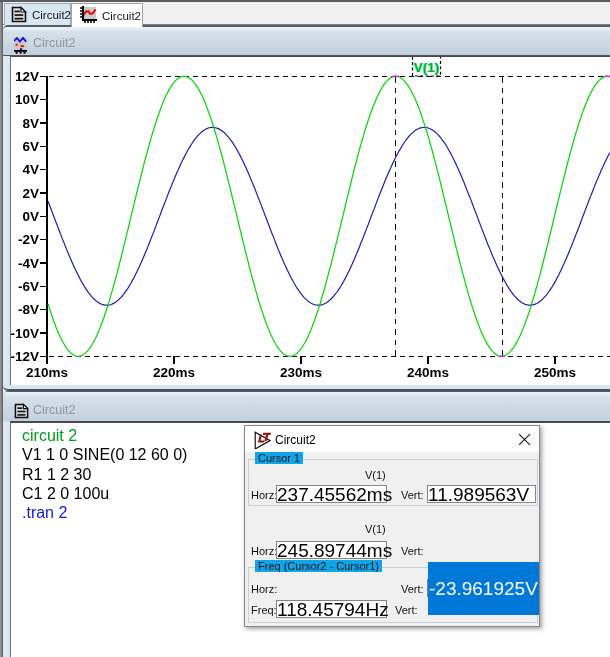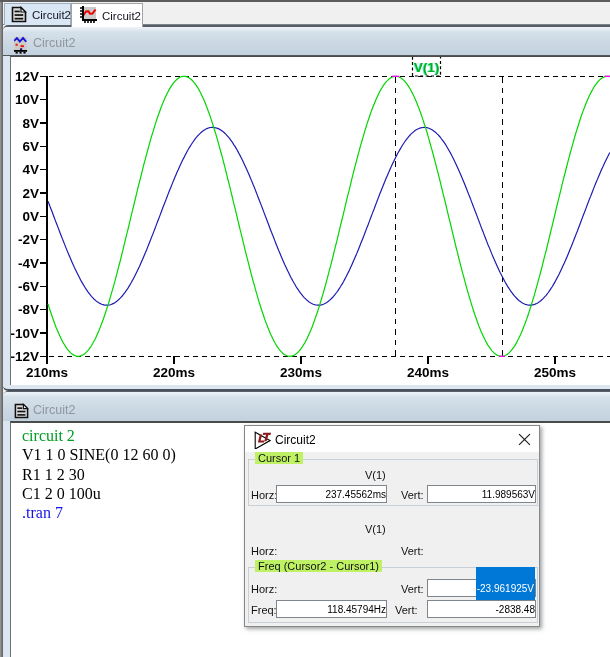--- a/index.html
+++ b/index.html
@@ -19,31 +19,31 @@
 #win2{top:391px;height:266px;border-top:1px solid #575e65;border-radius:5px 0 0 0}
 .tbar{position:absolute;left:0;top:0;right:0;height:29px;background:linear-gradient(to bottom,#eef3f8 0%,#e7eef5 6%,#d5e1ea 18%,#ccd9e4 55%,#c3d1df 100%);border-bottom:1px solid #50575d;border-radius:4px 0 0 0}
 .tbar .wi{position:absolute;left:11px;top:8px}
 .tbar .wt{position:absolute;left:30px;top:9px;font-size:12.5px;color:#8f969e}
 .client{position:absolute;left:7px;top:29px;right:0;background:#fff;border-top:1px solid #4a4a4a;border-left:1px solid #707070}
 #win1 .client{bottom:4px}
 #win2 .tbar{border-bottom:none}
 #win2 .client{top:29px;bottom:0;border-top:2px solid #4a4a4a}
 #win2 .wi{top:10px}
 #win2 .wt{top:11px}
-#netlist{position:absolute;left:11px;top:3px;font-family:Liberation Serif, serif;font-size:16px;line-height:19.3px;white-space:pre;color:#000}
+#netlist{position:absolute;left:11px;top:3px;font-family:Liberation Sans, sans-serif;font-size:16px;line-height:19.3px;white-space:pre;color:#000}
 #netlist .g{color:#009b22} #netlist .b{color:#1414e6}
 #dlg{position:absolute;left:244px;top:425px;width:296px;height:202px;background:#f0f0f0;border:1px solid #878787;box-shadow:2px 2px 4px rgba(80,85,90,0.55);z-index:5}
 #dlgtitle{position:absolute;left:0;top:0;right:0;height:26px;background:#fff}
 #dlgtitle .dt{position:absolute;left:30px;top:7px;font-size:12px;color:#000}
 #dlgtitle svg.di{position:absolute;left:9px;top:4px}
 #dlgx{position:absolute;right:8px;top:7px;width:13px;height:13px}
 .grp{position:absolute;left:3px;width:290px;border:1px solid #c9cfd6}
-.grp .lab{position:absolute;top:-8px;left:6px;background:#bef264;padding:0 3px;font-size:11px;color:#111;white-space:nowrap}
+.grp .lab{position:absolute;top:-8px;left:6px;background:#0ea5e9;padding:0 3px;font-size:11px;color:#111;white-space:nowrap}
 .v1{position:absolute;font-size:11px;color:#111}
-.fld{position:absolute;height:18px;background:#fff;border:1px solid #7f858c;font-size:10px;color:#000;text-align:right;line-height:17.5px}
+.fld{position:absolute;height:18px;background:#fff;border:1px solid #7f858c;font-size:19px;color:#000;text-align:left;line-height:17.5px}
 .flab{position:absolute;font-size:11px;color:#111}
 .c1{left:31px}.c2{left:182px}
 .w1{width:111px}.w2{width:109px}
 .sel{background:#0078d7;color:#fff;padding:16px 1px}
 </style></head>
 <body>
 <div id="root">
 <div id="topline"></div>
 <div id="tabstrip">
   <div class="tab" id="tab1">
@@ -159,21 +159,21 @@
 <rect x="3.6" y="8.2" width="8.6" height="1.7" fill="#111"></rect>
 <rect x="3.6" y="11.8" width="8.6" height="1.7" fill="#111"></rect>
 </svg>
         <span class="wt">Circuit2</span>
       </div>
   <div class="client">
     <div id="netlist"><span class="g">circuit 2</span>
 V1 1 0 SINE(0 12 60 0)
 R1 1 2 30
 C1 2 0 100u
-<span class="b">.tran 7</span></div>
+<span class="b">.tran 2</span></div>
   </div>
 </div>
 <div id="dlg">
   <div id="dlgtitle">
         <svg class="di" width="17" height="19" viewBox="0 0 17 19">
           <path d="M1.2 2.2 L1.2 19 L16 10.6 Z" fill="#fff" stroke="#000" stroke-width="1.1"></path>
           <path d="M5.8 4.6 L8.2 4.6 L6.6 10.4 L10.4 10.4 L9.9 12.4 L3.9 12.4 Z" fill="#8e1b1b"></path>
           <path d="M9.3 2.8 L17 2.8 L16.4 5.2 L14.4 4.8 L12.7 11.0 L10.2 11.4 L12.0 4.8 L8.7 5.0 Z" fill="#8e1b1b"></path>
         </svg>
         <span class="dt">Circuit2</span>
@@ -187,21 +187,21 @@
   <div class="grp" style="top:141px;height:56px">
         <span class="lab">Freq (Cursor2 - Cursor1)</span>
       </div>
   <div class="v1" style="left:120px;top:43px">V(1)</div>
   <div class="v1" style="left:120px;top:97px">V(1)</div>
   <div class="flab" style="left:6px;top:63px">Horz:</div>
   <div class="fld c1 w1" style="top:59px">237.45562ms</div>
   <div class="flab" style="left:156px;top:63px">Vert:</div>
   <div class="fld c2 w2" style="top:59px">11.989563V</div>
   <div class="flab" style="left:6px;top:119px">Horz:</div>
+  <div class="fld c1 w1" style="top:115px">245.89744ms</div>
   <div class="flab" style="left:156px;top:119px">Vert:</div>
   <div class="flab" style="left:6px;top:157px">Horz:</div>
   <div class="flab" style="left:156px;top:157px">Vert:</div>
   <div class="fld c2 w2" style="top:153px"><span class="sel">-23.961925V</span></div>
   <div class="flab" style="left:6px;top:178px">Freq:</div>
   <div class="fld c1 w1" style="top:174px">118.45794Hz</div>
   <div class="flab" style="left:150px;top:178px">Vert:</div>
-  <div class="fld c2 w2" style="top:174px">-2838.48</div>
 </div>
 </div>
 </body></html>

